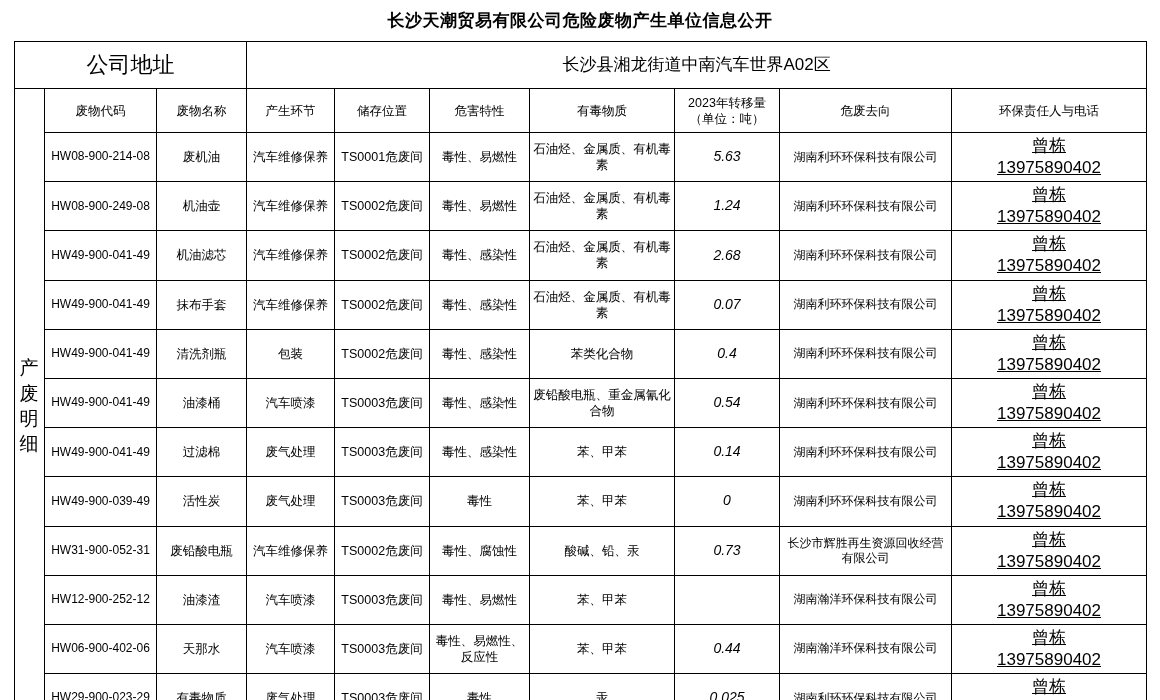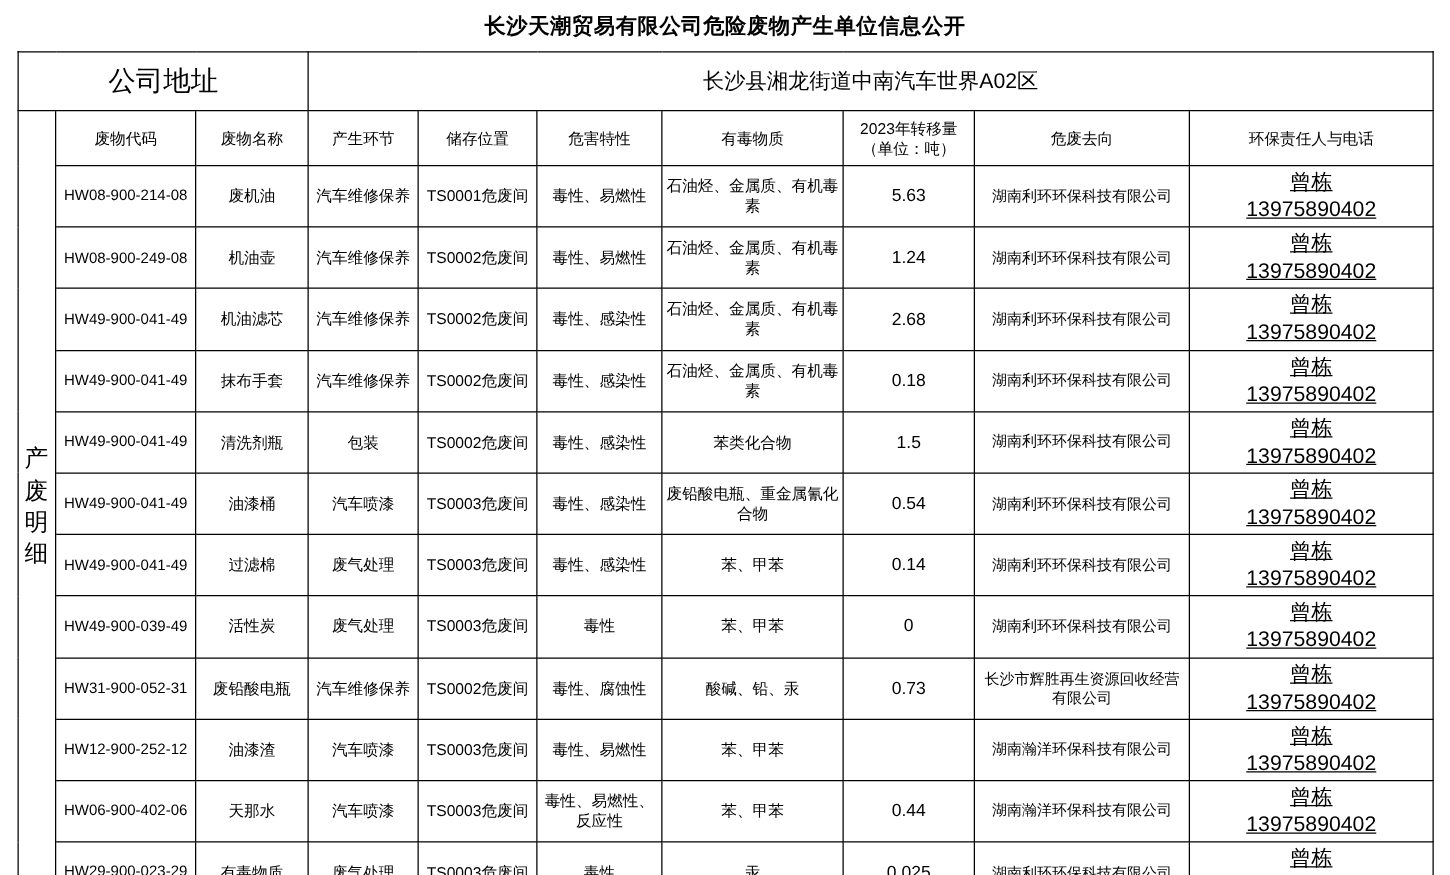--- a/index.html
+++ b/index.html
@@ -58,21 +58,21 @@
   }
   .side-label span {
     display: block;
   }
   tbody td {
     font-size: 12.5px;
     height: 39px;
     line-height: 1.28;
   }
   td.code { font-size: 12px; }
-  td.amount { font-size: 14px; }
+  td.amount { font-size: 14px; font-style: italic; }
   td.dest { font-size: 12px; line-height: 1.25; }
   td.person { font-size: 17px; line-height: 1.3; text-decoration: underline; }
   td.toxic { font-size: 12.5px; line-height: 1.28; }
   td.hazard { font-size: 12.5px; line-height: 1.28; }
   .total-label {
     font-size: 15px;
     height: 40px;
   }
   .total-value {
     font-size: 15px;
@@ -169,36 +169,36 @@
         </td>
       </tr>
 
       <tr>
         <td class="code">HW49-900-041-49</td>
         <td>抹布手套</td>
         <td>汽车维修保养</td>
         <td>TS0002危废间</td>
         <td class="hazard">毒性、感染性</td>
         <td class="toxic">石油烃、金属质、有机毒素</td>
-        <td class="amount">0.18</td>
+        <td class="amount">0.07</td>
         <td class="dest">湖南利环环保科技有限公司</td>
         <td class="person">
           <div>曾栋</div>
           <div>13975890402</div>
         </td>
       </tr>
 
       <tr>
         <td class="code">HW49-900-041-49</td>
         <td>清洗剂瓶</td>
         <td>包装</td>
         <td>TS0002危废间</td>
         <td class="hazard">毒性、感染性</td>
         <td class="toxic">苯类化合物</td>
-        <td class="amount">1.5</td>
+        <td class="amount">0.4</td>
         <td class="dest">湖南利环环保科技有限公司</td>
         <td class="person">
           <div>曾栋</div>
           <div>13975890402</div>
         </td>
       </tr>
 
       <tr>
         <td class="code">HW49-900-041-49</td>
         <td>油漆桶</td>

